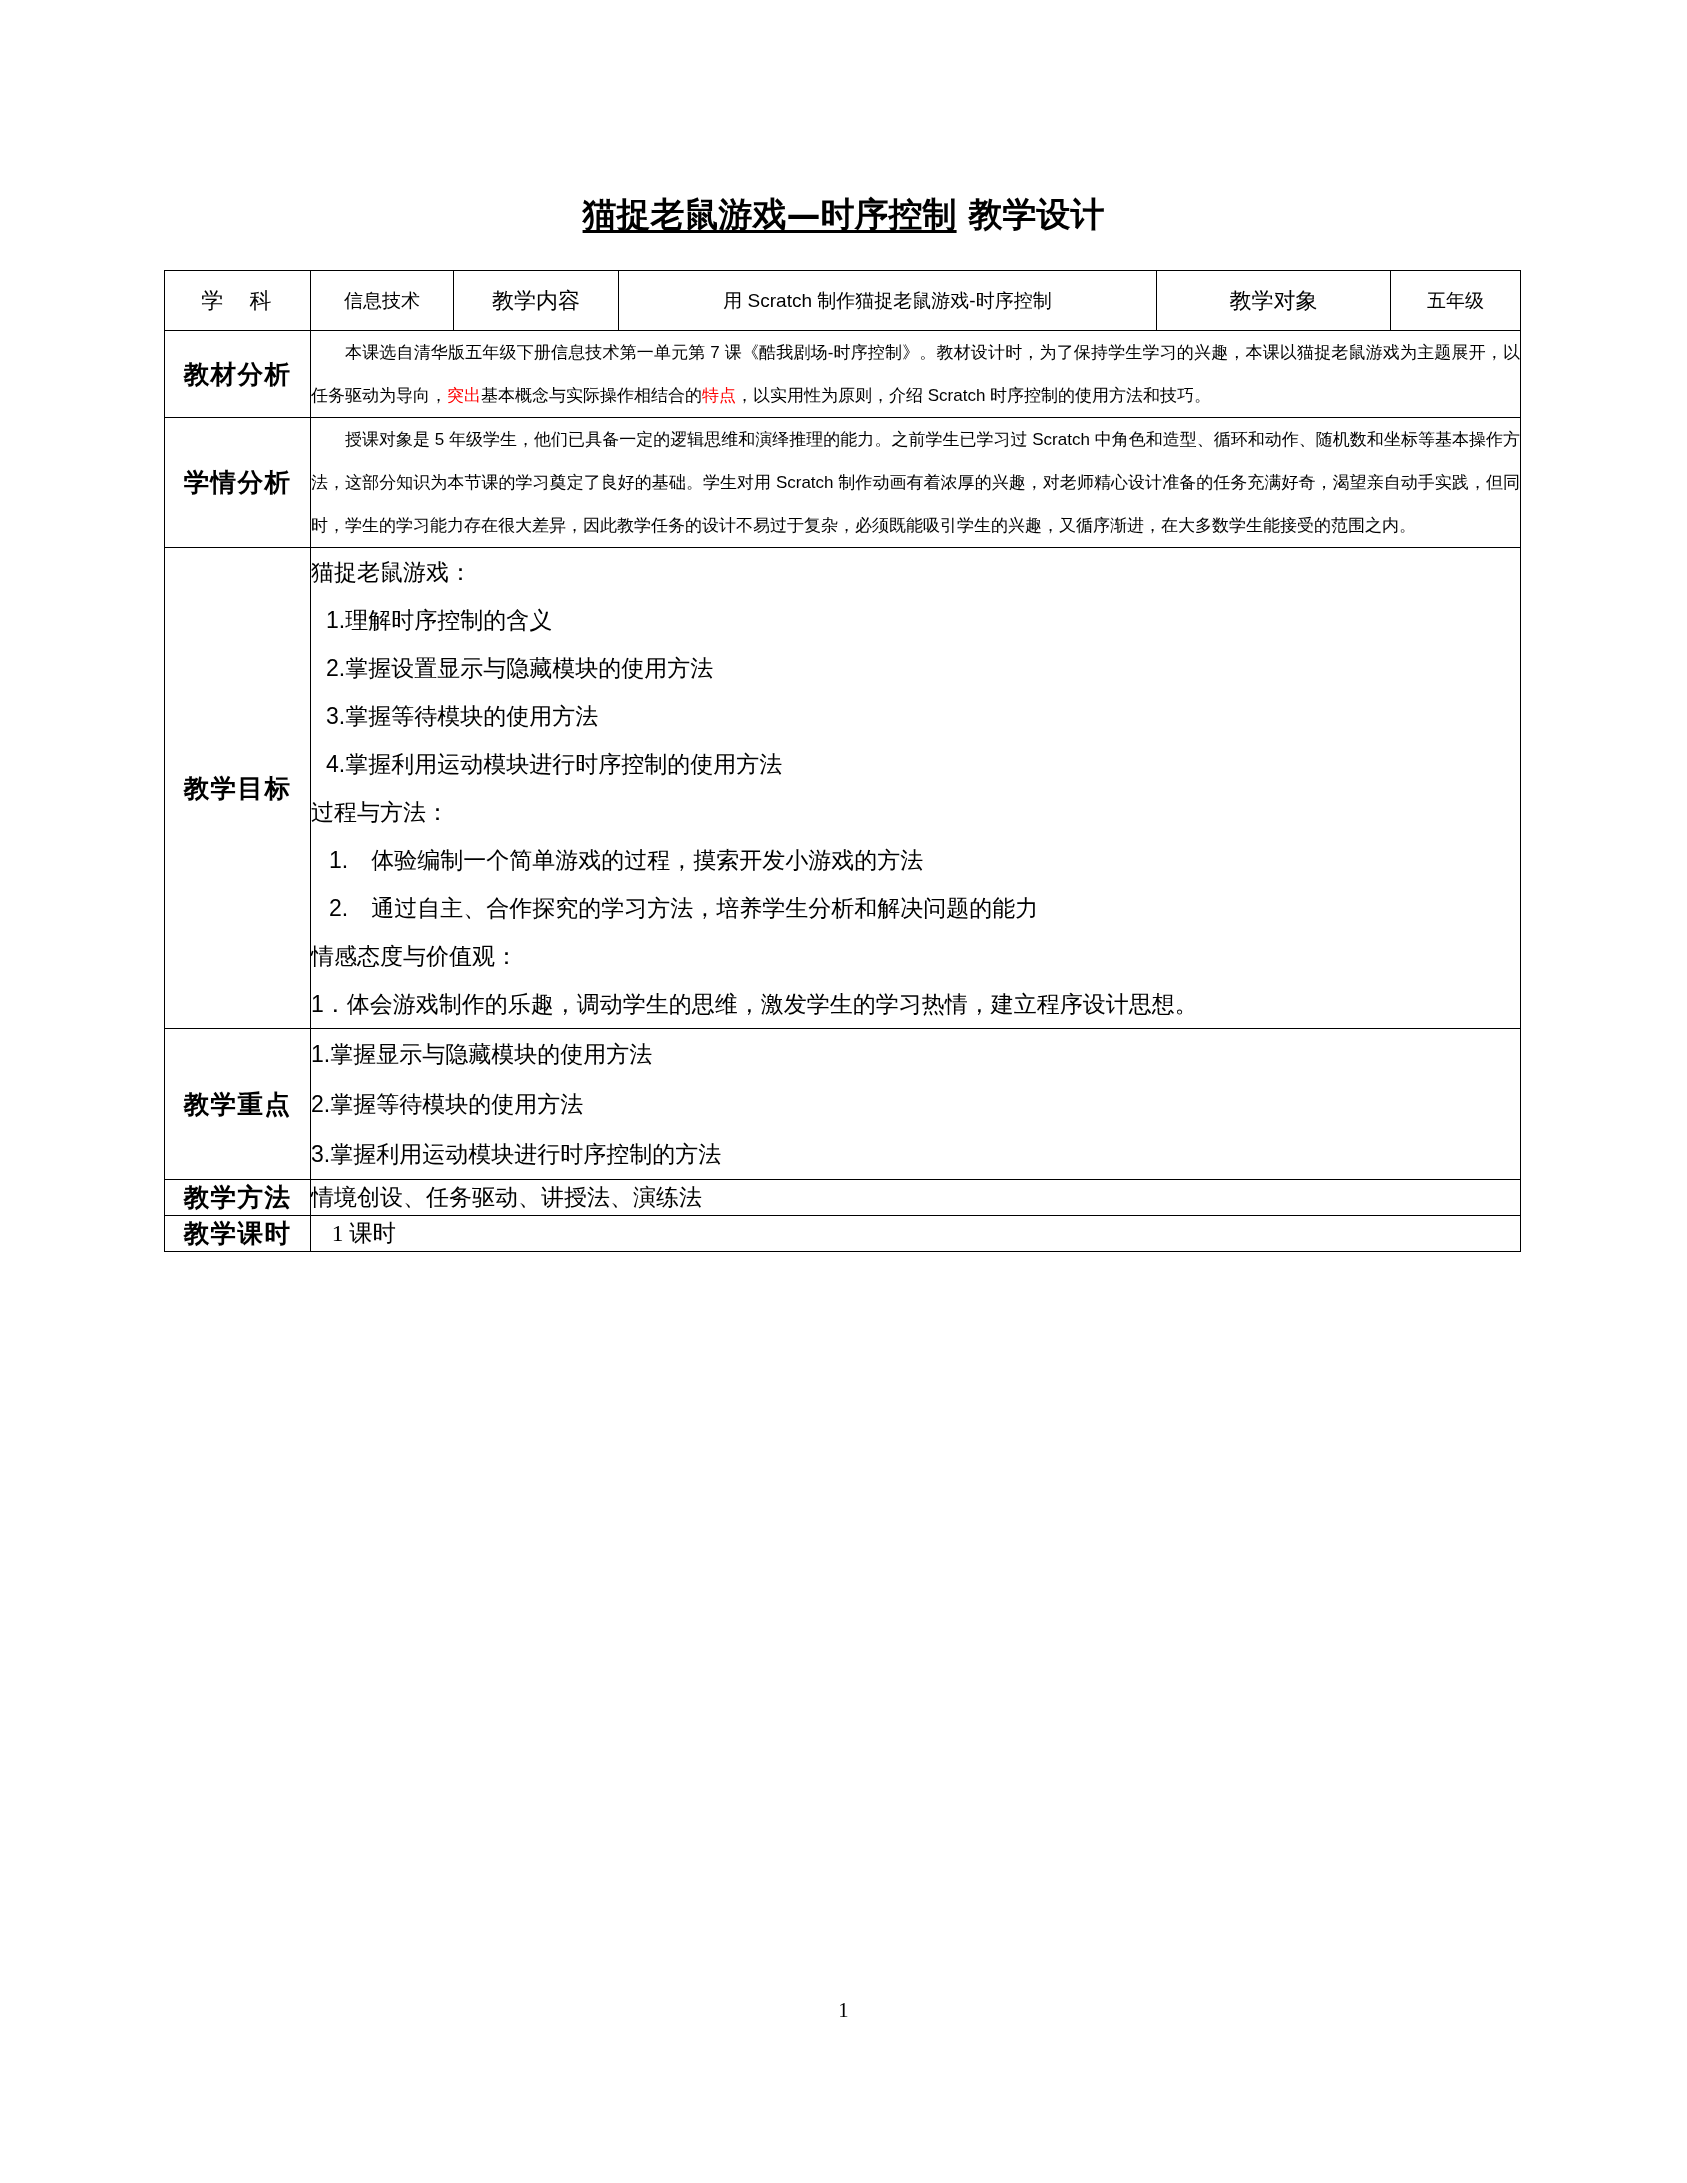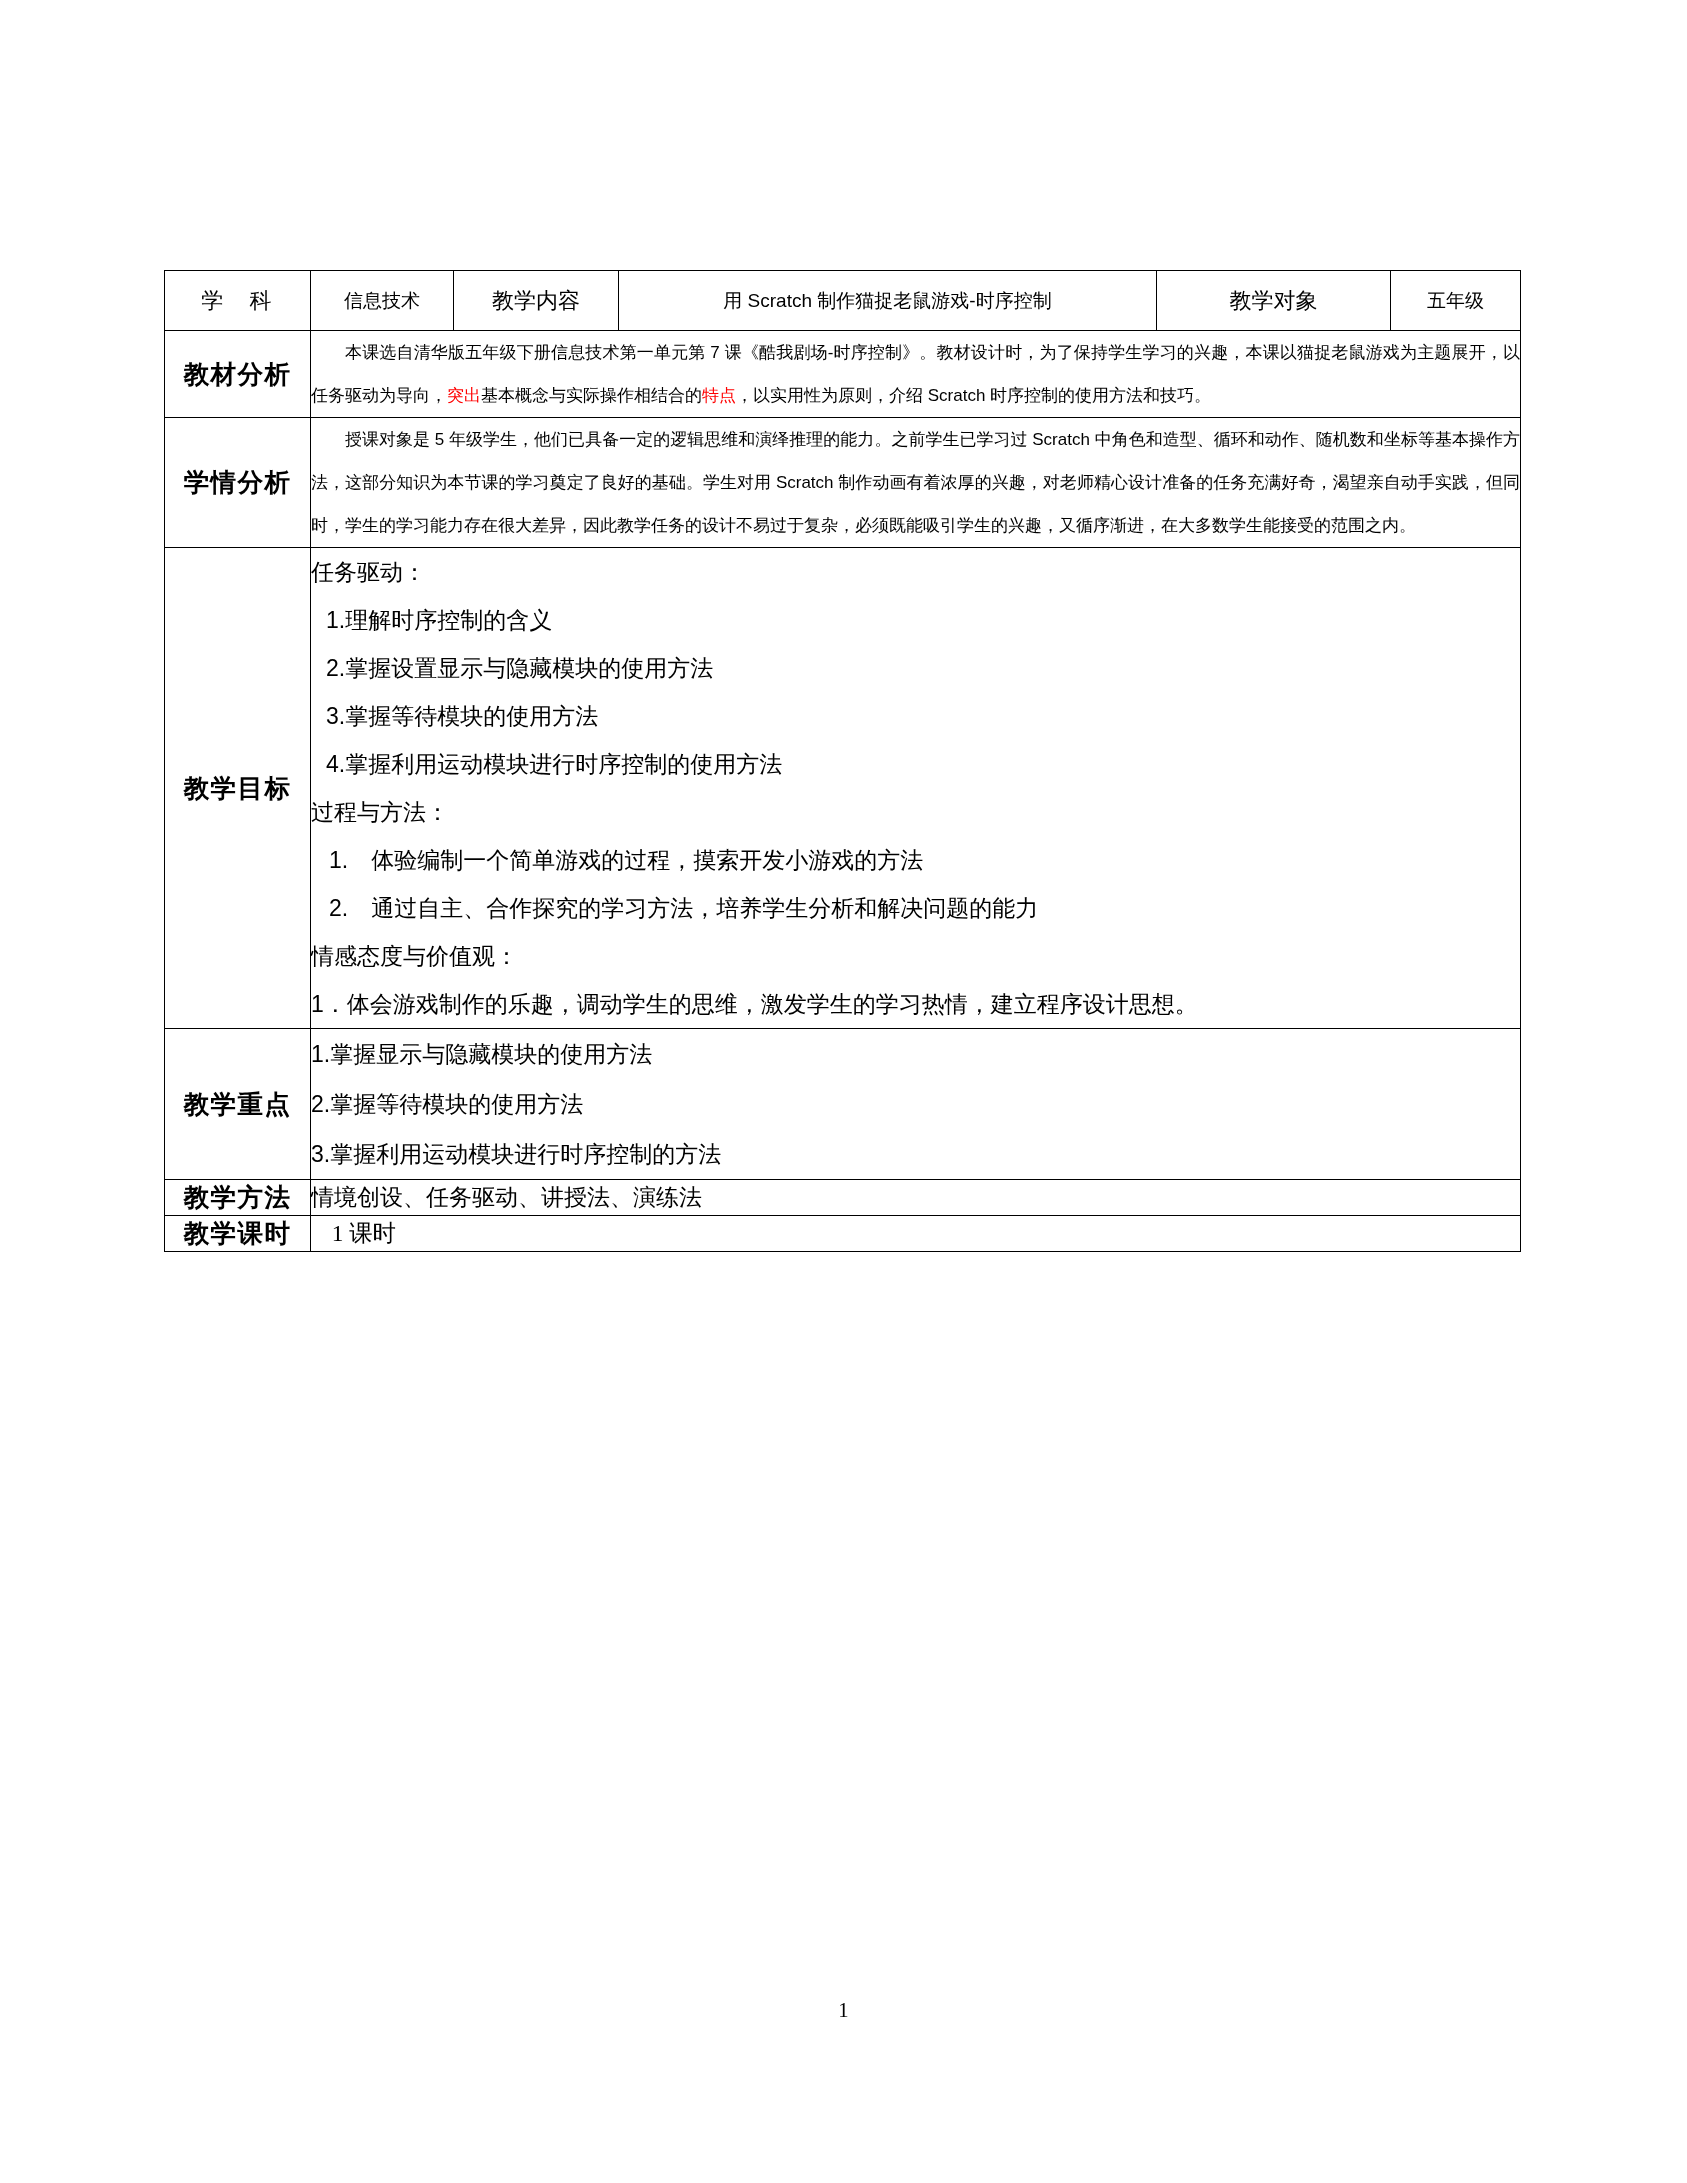--- a/index.html
+++ b/index.html
@@ -135,20 +135,23 @@
     text-align: center;
     font-family: "Liberation Serif", "DejaVu Serif", serif;
     font-size: 20.7px;
   }
 </style>
 </head>
 <body>
 
 <div class="page">
 
+  <div class="doc-title">
+    <span class="t-main">猫捉老鼠游戏—时序控制</span><span class="t-sub"> 教学设计</span>
+  </div>
 
   <table class="main-table">
     <colgroup>
       <col style="width:146px">
       <col style="width:143px">
       <col style="width:165px">
       <col style="width:538px">
       <col style="width:234px">
       <col style="width:130px">
     </colgroup>
@@ -173,21 +176,21 @@
     <tr>
       <td class="lbl">学情分析</td>
       <td class="para" colspan="5">
         <p class="indent">授课对象是 5 年级学生，他们已具备一定的逻辑思维和演绎推理的能力。之前学生已学习过 Scratch 中角色和造型、循环和动作、随机数和坐标等基本操作方法，这部分知识为本节课的学习奠定了良好的基础。学生对用 Scratch 制作动画有着浓厚的兴趣，对老师精心设计准备的任务充满好奇，渴望亲自动手实践，但同时，学生的学习能力存在很大差异，因此教学任务的设计不易过于复杂，必须既能吸引学生的兴趣，又循序渐进，在大多数学生能接受的范围之内。</p>
       </td>
     </tr>
 
     <tr>
       <td class="lbl">教学目标</td>
       <td class="goals" colspan="5">
-        <p>任务驱动：</p>
+        <p>猫捉老鼠游戏：</p>
         <p class="ind1">1.理解时序控制的含义</p>
         <p class="ind1">2.掌握设置显示与隐藏模块的使用方法</p>
         <p class="ind1">3.掌握等待模块的使用方法</p>
         <p class="ind1">4.掌握利用运动模块进行时序控制的使用方法</p>
         <p>过程与方法：</p>
         <p class="ind2">1.　体验编制一个简单游戏的过程，摸索开发小游戏的方法</p>
         <p class="ind2">2.　通过自主、合作探究的学习方法，培养学生分析和解决问题的能力</p>
         <p>情感态度与价值观：</p>
         <p>1．体会游戏制作的乐趣，调动学生的思维，激发学生的学习热情，建立程序设计思想。</p>
       </td>

